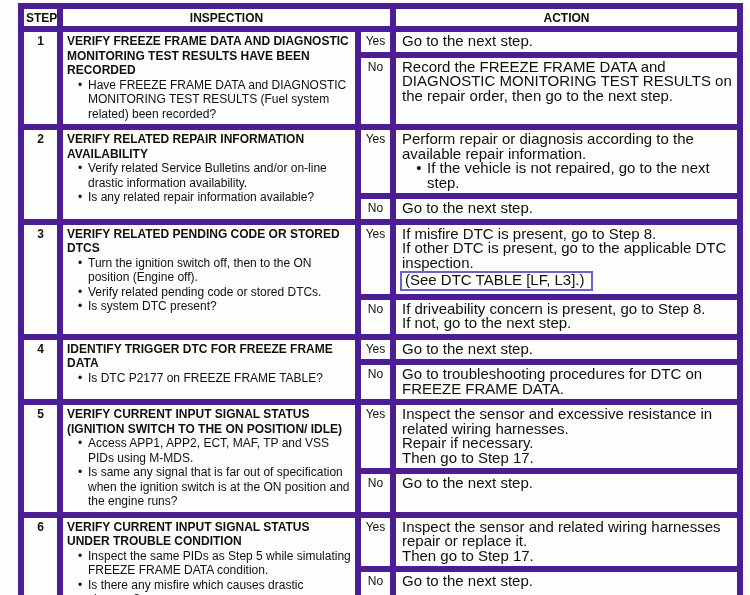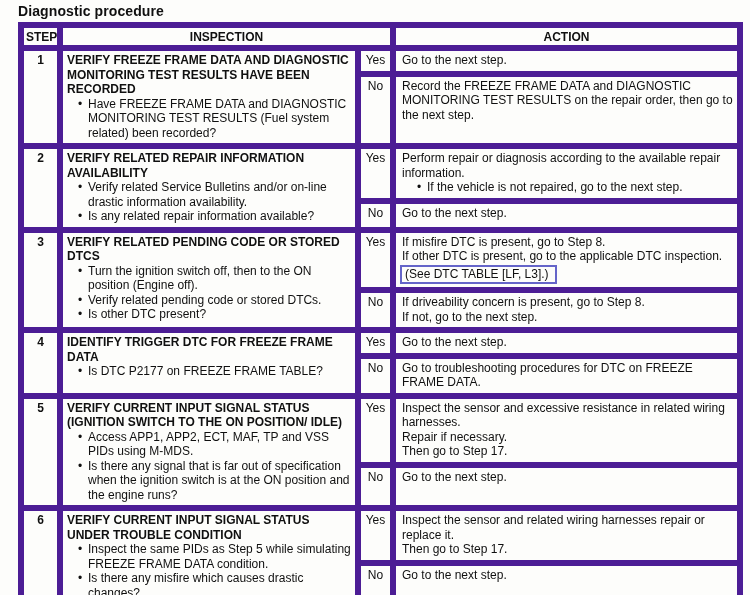--- a/index.html
+++ b/index.html
@@ -53,40 +53,39 @@
   .insp-bullet .dot { flex: none; width: 16px; text-align: center; }
   .insp-bullet .btxt { flex: 1; }
   .cell-yn {
     text-align: center;
     font-size: 12px;
     line-height: 14.5px;
     padding-top: 2px;
     border-radius: 10px;
   }
   .cell-action {
-    font-size: 12px;
+    font-size: 15px;
     line-height: 14.5px;
     padding: 2px 4px 3px 6px;
   }
   .action-bullet { display: flex; padding-left: 9px; }
   .action-bullet .dot { flex: none; width: 16px; text-align: center; }
   .action-bullet .btxt { flex: 1; }
   .link-box {
     display: inline-block;
     border: 2px solid #6565c9;
     padding: 0 6px 1px 3px;
     margin: 1px 4px 0 -2px;
   }
   tr.sub-yes { height: 18px; }
 </style>
 </head>
 <body>
 
 <div class="page">
-  <div class="doc-title">Diagnostic procedure</div>
   <table class="diag">
     <colgroup>
       <col style="width:39px">
       <col style="width:298px">
       <col style="width:35px">
       <col style="width:347px">
     </colgroup>
     <thead>
       <tr>
         <th>STEP</th>
@@ -150,21 +149,21 @@
             <div class="insp-bullet">
               <span class="dot">•</span>
               <span class="btxt">Turn the ignition switch off, then to the ON position (Engine off).</span>
             </div>
             <div class="insp-bullet">
               <span class="dot">•</span>
               <span class="btxt">Verify related pending code or stored DTCs.</span>
             </div>
             <div class="insp-bullet">
               <span class="dot">•</span>
-              <span class="btxt">Is other DTC present?</span>
+              <span class="btxt">Is system DTC present?</span>
             </div>
           </td>
           <td class="cell-yn">Yes</td>
           <td class="cell-action">
             <div class="line">If misfire DTC is present, go to Step 8.</div>
             <div class="line">If other DTC is present, go to the applicable DTC inspection.</div>
             <div class="line"><span class="link-box">(See DTC TABLE [LF, L3].)</span></div>
           </td>
         </tr>
         <tr class="sub-no">
@@ -197,21 +196,21 @@
         <tr class="sub-yes">
           <td class="cell-step" rowspan="2">5</td>
           <td class="cell-insp" rowspan="2">
             <div class="insp-title">VERIFY CURRENT INPUT SIGNAL STATUS (IGNITION SWITCH TO THE ON POSITION/ IDLE)</div>
             <div class="insp-bullet">
               <span class="dot">•</span>
               <span class="btxt">Access APP1, APP2, ECT, MAF, TP and VSS PIDs using M-MDS.</span>
             </div>
             <div class="insp-bullet">
               <span class="dot">•</span>
-              <span class="btxt">Is there any signal that is far out of specification when the ignition switch is at the ON position and the engine runs?</span>
+              <span class="btxt">Is same any signal that is far out of specification when the ignition switch is at the ON position and the engine runs?</span>
             </div>
           </td>
           <td class="cell-yn">Yes</td>
           <td class="cell-action">
             <div class="line">Inspect the sensor and excessive resistance in related wiring harnesses.</div>
             <div class="line">Repair if necessary.</div>
             <div class="line">Then go to Step 17.</div>
           </td>
         </tr>
         <tr class="sub-no">

